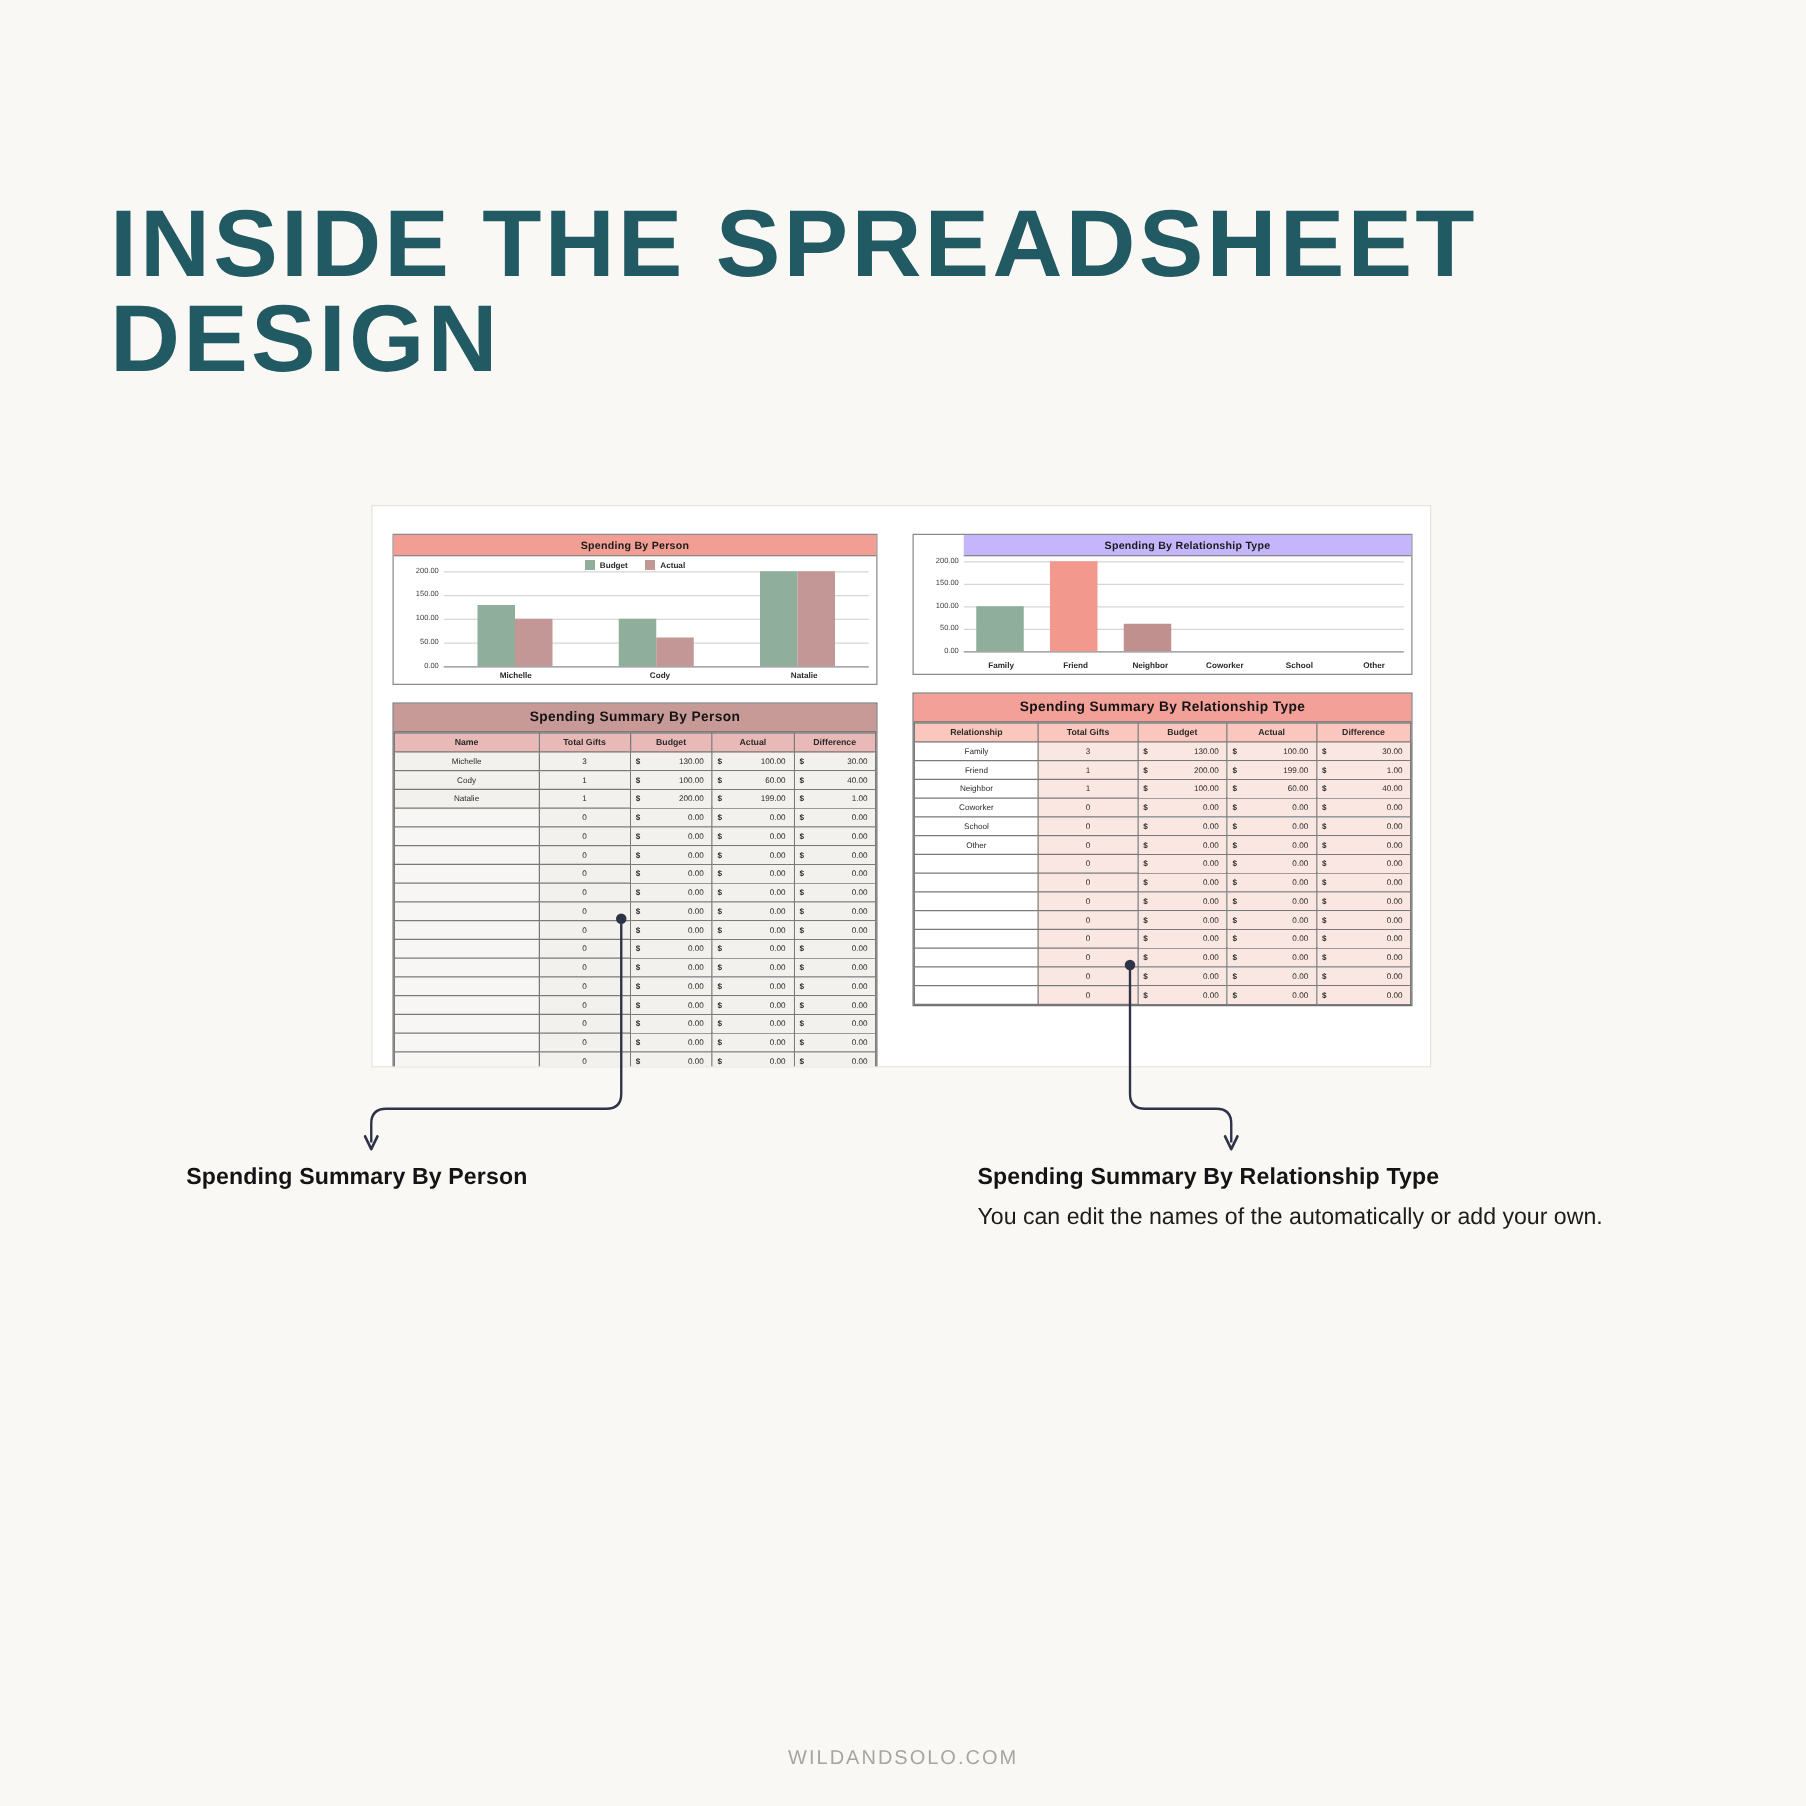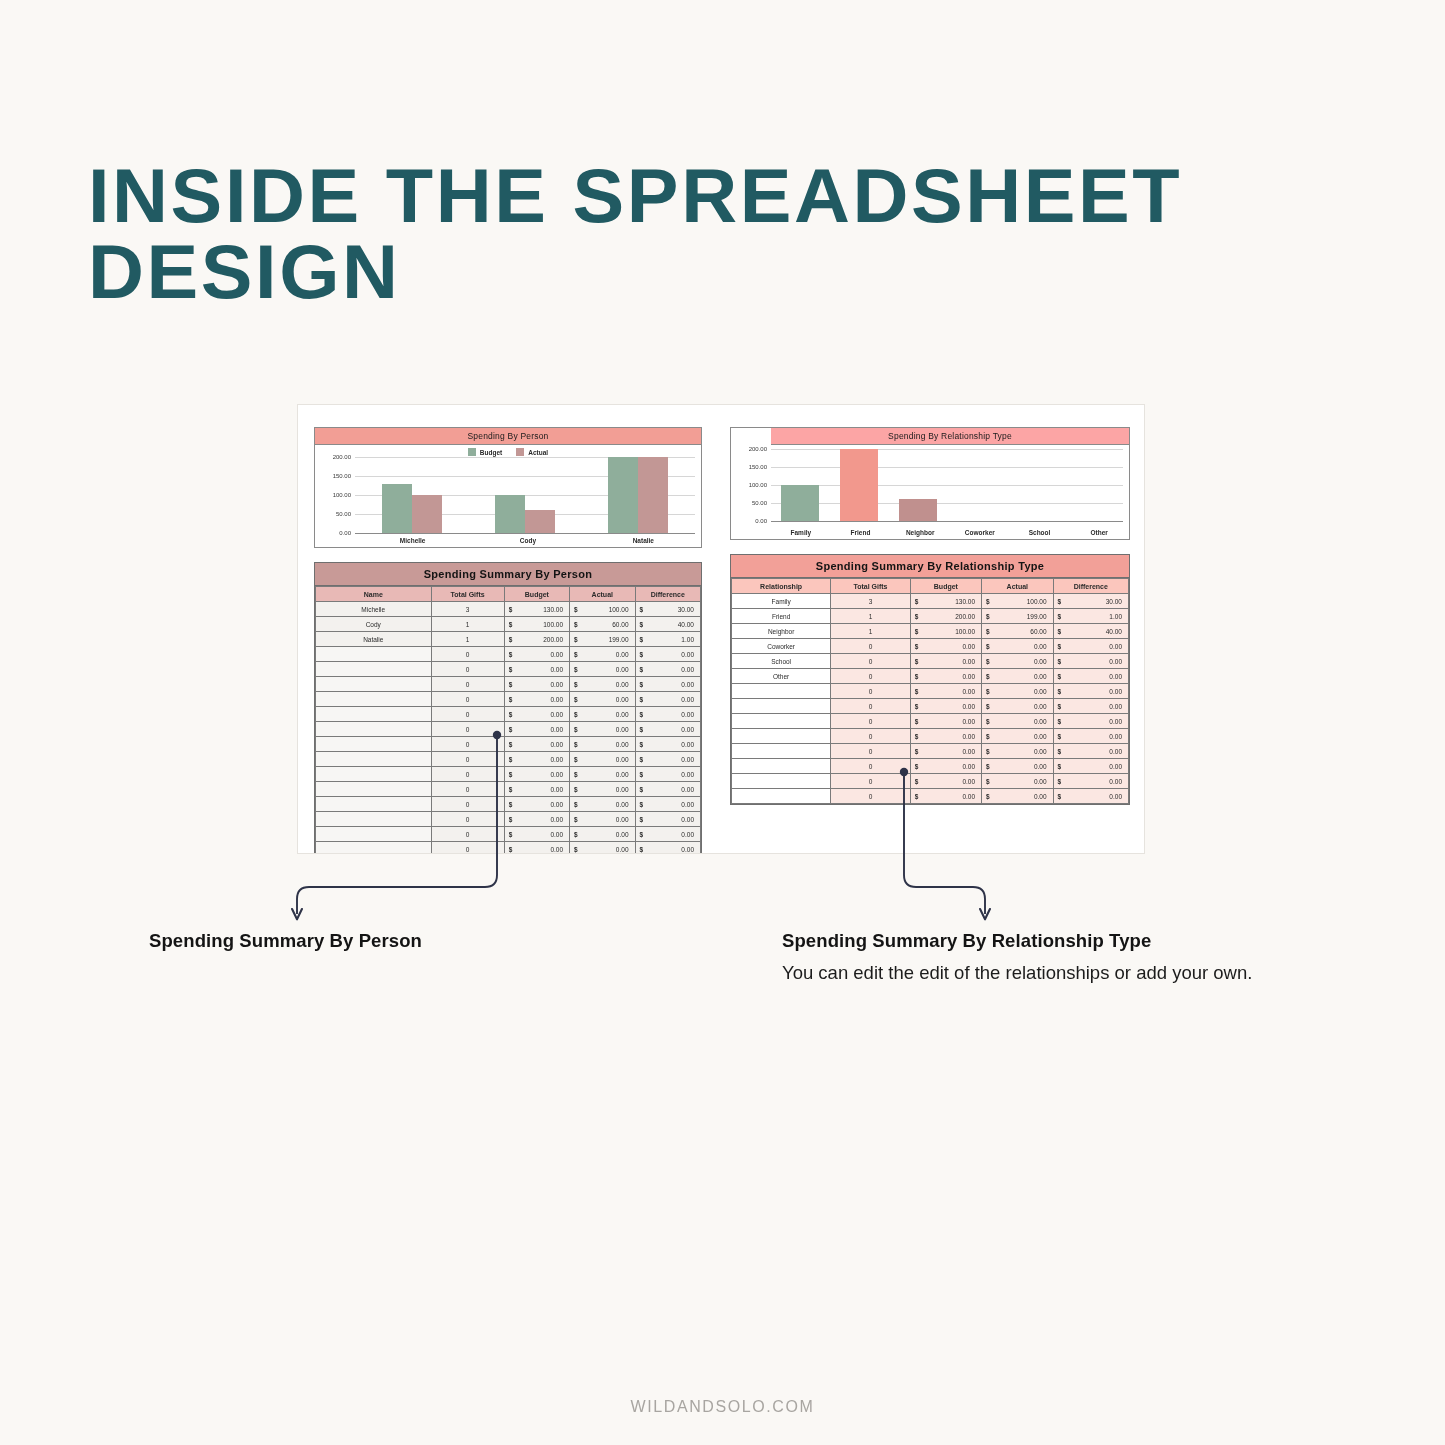--- a/index.html
+++ b/index.html
@@ -39,29 +39,29 @@
   }
 
   .panel { position: absolute; top: 22px; }
   .panel.left  { left: 16px;  width: 388px; }
   .panel.right { left: 432px; width: 400px; }
 
   
   .chart-box { border: 1px solid #8a8a8a; background: #ffffff; }
   .chart-title {
     font-size: 8.5px;
-    font-weight: 400;
+    font-weight: 700;
     text-align: center;
     padding: 3px 0;
     color: #1b1b1b;
     border-bottom: 1px solid #8a8a8a;
     letter-spacing: .2px;
   }
   .chart-title.rose  { background: #f29e95; }
-  .chart-title.mauve { background: #fca5a5; margin-left: 40px; }
+  .chart-title.mauve { background: #c4b5fd; margin-left: 40px; }
 
   .legend {
     display: flex;
     justify-content: center;
     gap: 14px;
     padding: 3px 0 1px 0;
     font-size: 6.5px;
     font-weight: 700;
     color: #2a2a2a;
   }
@@ -569,16 +569,16 @@
   <circle cx="904" cy="772" r="4.2" fill="#2e3348"></circle>
   <path d="M904,772 L904,875 Q904,887 916,887 L973,887 Q985,887 985,899 L985,914" fill="none" stroke="#2e3348" stroke-width="1.9" marker-end="url(#arrowhead)"></path>
 </svg>
 
 <div class="caption left">
   <h3>Spending Summary By Person</h3>
 </div>
 
 <div class="caption right">
   <h3>Spending Summary By Relationship Type</h3>
-  <p>You can edit the edit of the relationships or add your own.</p>
+  <p>You can edit the names of the automatically or add your own.</p>
 </div>
 
 <div class="footer">WILDANDSOLO.COM</div>
 
 </body></html>

